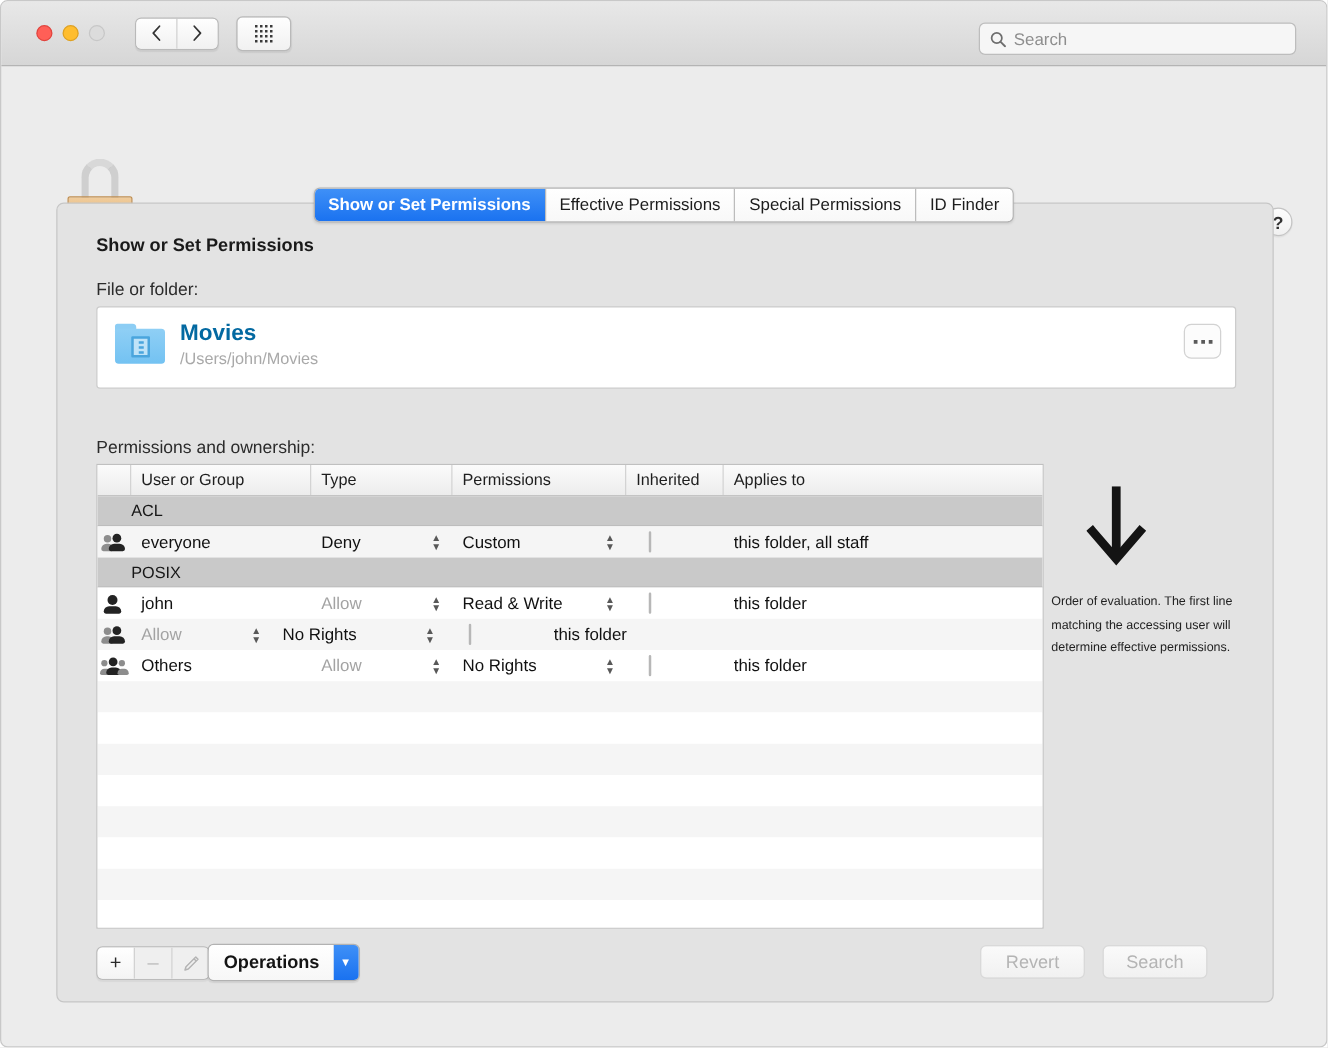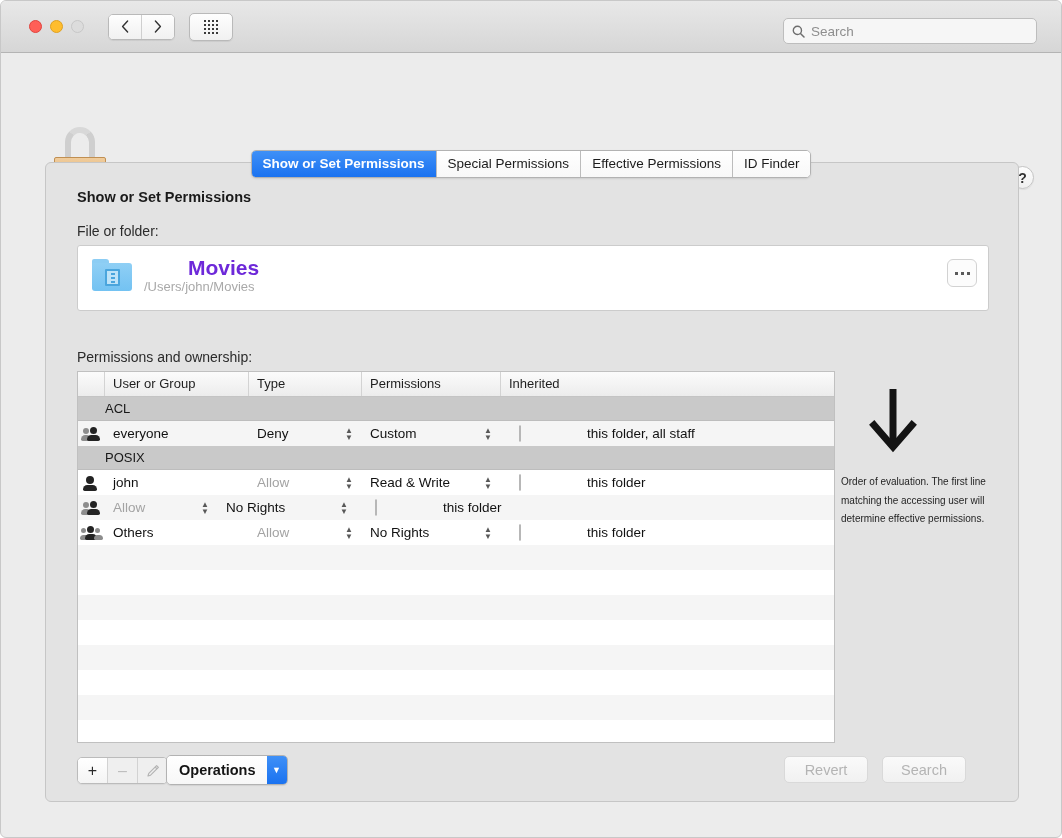--- a/index.html
+++ b/index.html
@@ -318,24 +318,23 @@
   .film i {
     position: absolute;
     left: 3.5px;
     width: 4px; height: 2.2px;
     background: #4aa5dd;
   }
   .file-name {
     position: absolute;
     left: 66px;
     top: 10px;
-    font-size: 21px;
+    font-size: 18px;
     font-weight: bold;
-    color: #6d28d9;
-    margin-left: 44px;
+    color: #0369a1;
   }
   .file-path {
     position: absolute;
     left: 66px;
     top: 33px;
     font-size: 13px;
     color: #a9a9a9;
   }
   .dotsbtn {
     position: absolute;
@@ -623,22 +622,22 @@
       <div class="lock-shackle"></div>
       <div class="lock-shackle-inner"></div>
       <div class="lock-body"></div>
     </div>
     <div class="helpbtn">?</div>
   </div>
 
   <div class="tabrow">
     <div class="tabs">
       <div class="tab active">Show or Set Permissions</div>
+      <div class="tab">Effective Permissions</div>
       <div class="tab">Special Permissions</div>
-      <div class="tab">Effective Permissions</div>
       <div class="tab">ID Finder</div>
     </div>
   </div>
 
   <div class="panel">
 
     <div class="sectiontitle">Show or Set Permissions</div>
     <div class="fieldlabel lbl-fileorfolder">File or folder:</div>
 
     <div class="filebox">
@@ -663,20 +662,21 @@
     <div class="fieldlabel lbl-perms">Permissions and ownership:</div>
 
     <div class="tablewrap">
 
       <div class="thead">
         <div class="th col-icon"></div>
         <div class="th col-user">User or Group</div>
         <div class="th col-type">Type</div>
         <div class="th col-perm">Permissions</div>
         <div class="th col-inh">Inherited</div>
+        <div class="th col-appl">Applies to</div>
       </div>
 
       <div class="grouprow">ACL</div>
 
       <div class="row odd">
         <div class="cell col-icon">
           <span class="peo">
             <span class="head l" style="left:2px;  top:2px;  width:6px;  height:6px;"></span>
             <span class="body l" style="left:0px;  top:9px;  width:10px; height:6px;"></span>
             <span class="head" style="left:9px;  top:1px;  width:7px;  height:7px;"></span>

